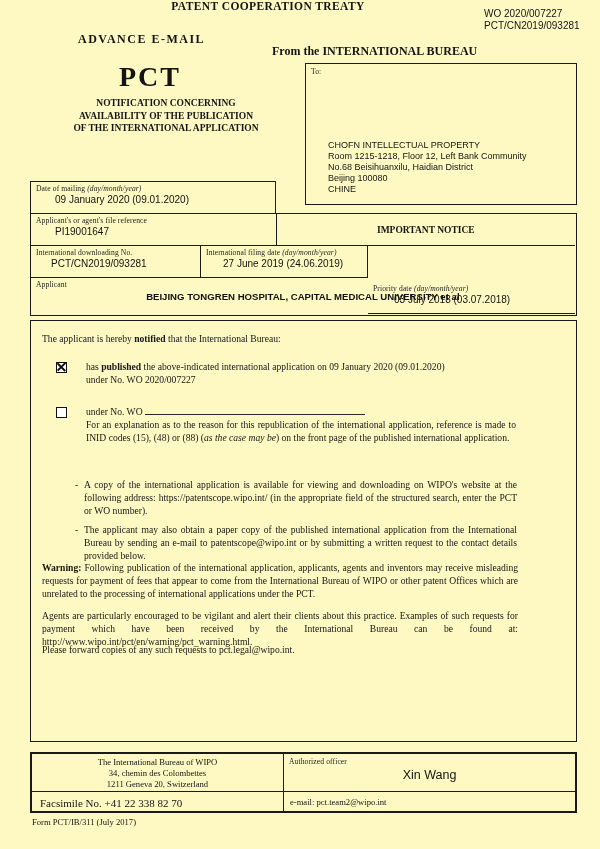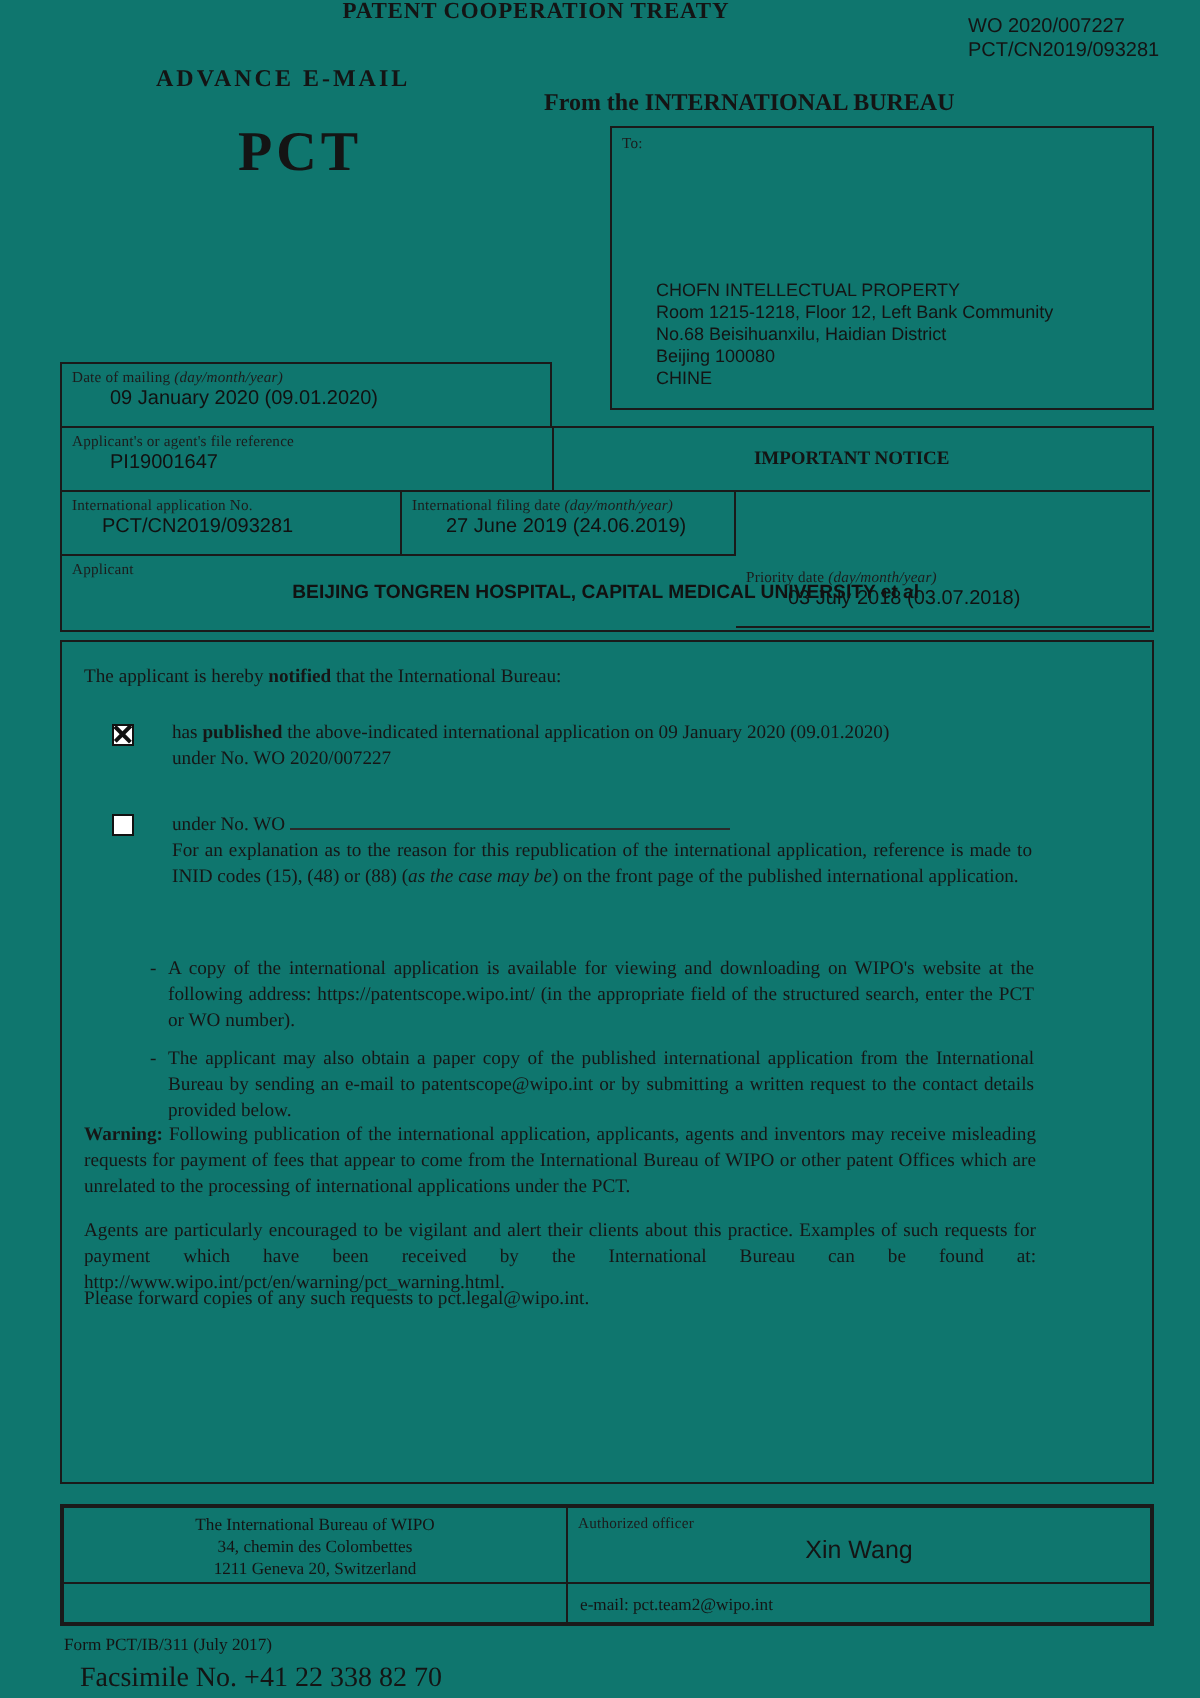--- a/index.html
+++ b/index.html
@@ -1,16 +1,16 @@
 <!DOCTYPE html>
 <html><head>
 <meta charset="utf-8">
 <style>
   html,body{margin:0;padding:0;background:#e8e8e8;}
-  .page{position:relative;width:600px;height:849px;background:#0f766e;color:#141414;
+  .page{position:relative;width:600px;height:849px;background:#fef9c3;color:#141414;
         font-family:"Liberation Serif",serif;overflow:hidden;}
   .abs{position:absolute;}
   .sans{font-family:"Liberation Sans",sans-serif;}
   .b{font-weight:bold;}
   .i{font-style:italic;}
   .center{text-align:center;}
   .just{text-align:justify;}
   .lbl{font-size:7.6px;color:#1c1c1c;letter-spacing:.1px;}
   .val{font-family:"Liberation Sans",sans-serif;font-size:10px;color:#111;}
   .body-txt{font-size:9.6px;line-height:13px;color:#161616;}
@@ -46,20 +46,25 @@
     <div>WO 2020/007227</div>
     <div>PCT/CN2019/093281</div>
   </div>
 
   <div class="abs b" style="left:78px;top:32px;font-size:12px;letter-spacing:1.5px;">ADVANCE E-MAIL</div>
 
   <div class="abs b" style="left:272px;top:44px;font-size:12px;">From the INTERNATIONAL BUREAU</div>
 
   <div class="abs b center" style="left:60px;top:61px;width:180px;font-size:28px;letter-spacing:2px;">PCT</div>
 
+  <div class="abs b center" style="left:30px;top:97px;width:272px;font-size:9.5px;line-height:12.5px;">
+    <div>NOTIFICATION CONCERNING</div>
+    <div>AVAILABILITY OF THE PUBLICATION</div>
+    <div>OF THE INTERNATIONAL APPLICATION</div>
+  </div>
 
   <div class="abs box" style="left:305px;top:63px;width:272px;height:142px;">
     <div class="abs lbl" style="left:5px;top:3px;">To:</div>
     <div class="abs sans" style="left:22px;top:76px;font-size:9px;line-height:11px;">
       <div>CHOFN INTELLECTUAL PROPERTY</div>
       <div>Room 1215-1218, Floor 12, Left Bank Community</div>
       <div>No.68 Beisihuanxilu, Haidian District</div>
       <div>Beijing 100080</div>
       <div>CHINE</div>
     </div>
@@ -74,21 +79,21 @@
 
   <div class="abs box" style="left:30px;top:213px;width:547px;height:103px;">
 
     <div class="cell div-r div-b" style="left:0;top:0;width:246px;height:32px;">
       <div class="lbl" style="padding:2px 0 0 5px;">Applicant's or agent's file reference</div>
       <div class="val" style="padding:1px 0 0 24px;">PI19001647</div>
     </div>
     <div class="cell div-b b center" style="left:246px;top:0;width:297.7px;height:32px;font-size:9.5px;padding-top:11px;">IMPORTANT NOTICE</div>
 
     <div class="cell div-r div-b" style="left:0;top:32px;width:170px;height:32px;">
-      <div class="lbl" style="padding:2px 0 0 5px;">International application No.</div>
+      <div class="lbl" style="padding:2px 0 0 5px;">International downloading No.</div>
       <div class="val" style="padding:1px 0 0 20px;">PCT/CN2019/093281</div>
     </div>
     <div class="cell div-r div-b" style="left:170px;top:32px;width:167px;height:32px;">
       <div class="lbl" style="padding:2px 0 0 5px;">
         <span>International filing date </span><span class="i">(day/month/year)</span>
       </div>
       <div class="val" style="padding:1px 0 0 22px;">27 June 2019 (24.06.2019)</div>
     </div>
     <div class="cell div-b" style="left:337px;top:32px;width:206.7px;height:32px;margin-top:36px;">
       <div class="lbl" style="padding:2px 0 0 5px;">
@@ -150,21 +155,21 @@
         <div>The International Bureau of WIPO</div>
         <div>34, chemin des Colombettes</div>
         <div>1211 Geneva 20, Switzerland</div>
       </div>
     </div>
     <div class="cell" style="left:252px;top:0;width:291px;height:37px;">
       <div class="lbl" style="padding:3px 0 0 5px;">Authorized officer</div>
       <div class="sans center" style="font-size:12.5px;padding-top:2px;">Xin Wang</div>
     </div>
     <div class="cell div-r" style="left:0;top:37px;width:252px;height:20px;border-top:1.3px solid #1a1a1a;">
-      <div style="font-size:14px;padding:5px 0 0 8px;margin-top:35px;">Facsimile No. +41 22 338 82 70</div>
+      <div style="font-size:11px;padding:5px 0 0 8px;">Facsimile No. +41 22 338 82 70</div>
     </div>
     <div class="cell" style="left:252px;top:37px;width:291px;height:20px;border-top:1.3px solid #1a1a1a;">
       <div style="font-size:8.6px;padding:5px 0 0 6px;">e-mail: pct.team2@wipo.int</div>
     </div>
   </div>
 
   <div class="abs" style="left:32px;top:817px;font-size:8.6px;">Form PCT/IB/311 (July 2017)</div>
 
 </div>
 

